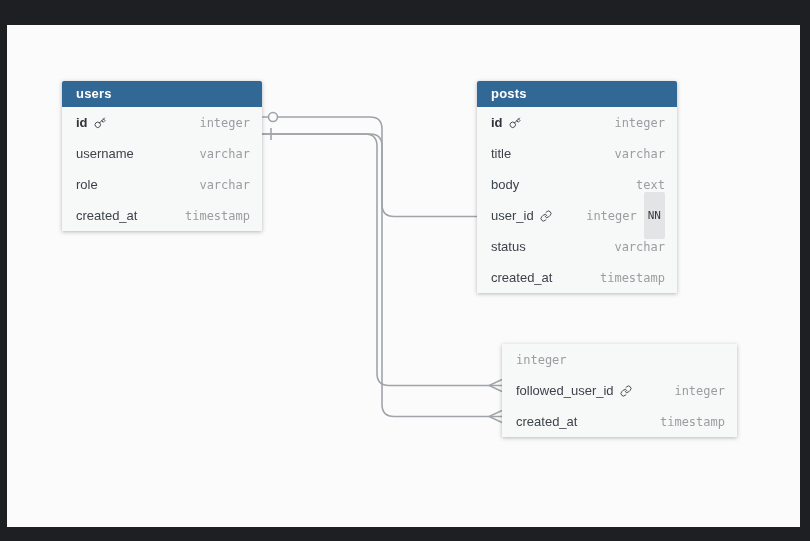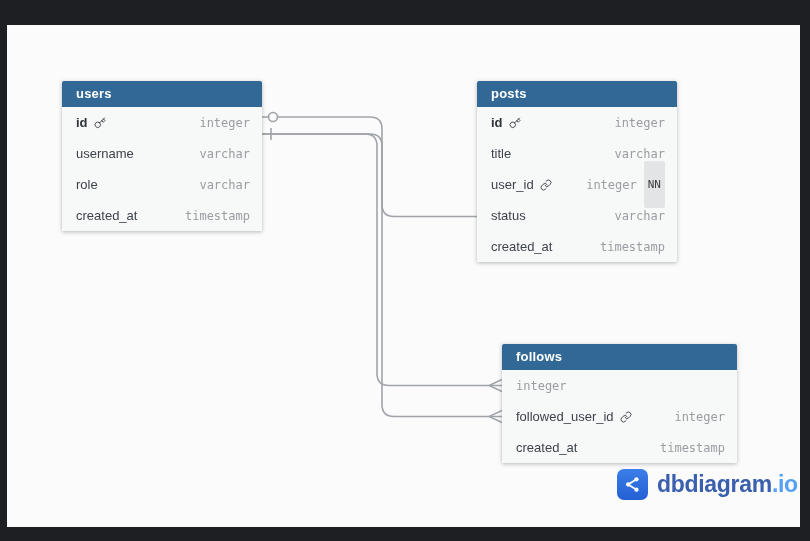--- a/index.html
+++ b/index.html
@@ -83,20 +83,26 @@
               <span class="ftype">integer</span>
             </span>
           </div>
           <div class="frow">
             <span class="fname">title</span>
             <span class="fright">
               <span class="ftype">varchar</span>
             </span>
           </div>
           <div class="frow">
+            <span class="fname">body</span>
+            <span class="fright">
+              <span class="ftype">text</span>
+            </span>
+          </div>
+          <div class="frow">
             <span class="fname">user_id<svg class="fic" viewBox="0 0 24 24">
                 <path d="M10 13a5 5 0 0 0 7.54.54l3-3a5 5 0 0 0-7.07-7.07l-1.72 1.71"></path>
                 <path d="M14 11a5 5 0 0 0-7.54-.54l-3 3a5 5 0 0 0 7.07 7.07l1.71-1.71"></path>
               </svg></span>
             <span class="fright">
               <span class="ftype">integer</span>
               <span class="nn">NN</span>
             </span>
           </div>
           <div class="frow">
@@ -106,21 +112,20 @@
             </span>
           </div>
           <div class="frow">
             <span class="fname">created_at</span>
             <span class="fright">
               <span class="ftype">timestamp</span>
             </span>
           </div>
         </div>
         <div class="table" style="left: 495px; top: 319px; width: 235px;">
-          <div class="thead">follows</div>
           <div class="frow">
             <span class="fright">
               <span class="ftype">integer</span>
             </span>
           </div>
           <div class="frow">
             <span class="fname">followed_user_id<svg class="fic" viewBox="0 0 24 24">
                 <path d="M10 13a5 5 0 0 0 7.54.54l3-3a5 5 0 0 0-7.07-7.07l-1.72 1.71"></path>
                 <path d="M14 11a5 5 0 0 0-7.54-.54l-3 3a5 5 0 0 0 7.07 7.07l1.71-1.71"></path>
               </svg></span>
@@ -129,32 +134,14 @@
             </span>
           </div>
           <div class="frow">
             <span class="fname">created_at</span>
             <span class="fright">
               <span class="ftype">timestamp</span>
             </span>
           </div>
         </div>
       </div>
-    <div class="logo">
-      <span class="logo-icon">
-        <svg viewBox="0 0 24 24" width="19" height="19">
-          <g stroke="#ffffff" stroke-width="2.2">
-            <line x1="6.5" y1="12" x2="17" y2="5.5"></line>
-            <line x1="6.5" y1="12" x2="17" y2="18.5"></line>
-          </g>
-          <g fill="#ffffff">
-            <circle cx="6.5" cy="12" r="2.7"></circle>
-            <circle cx="17" cy="5.5" r="2.7"></circle>
-            <circle cx="17" cy="18.5" r="2.7"></circle>
-          </g>
-        </svg>
-      </span>
-      <span>
-        <span class="logo-name">dbdiagram</span><span class="logo-tld">.io</span>
-      </span>
-    </div>
   </div>
 </div>
 
 </body></html>

